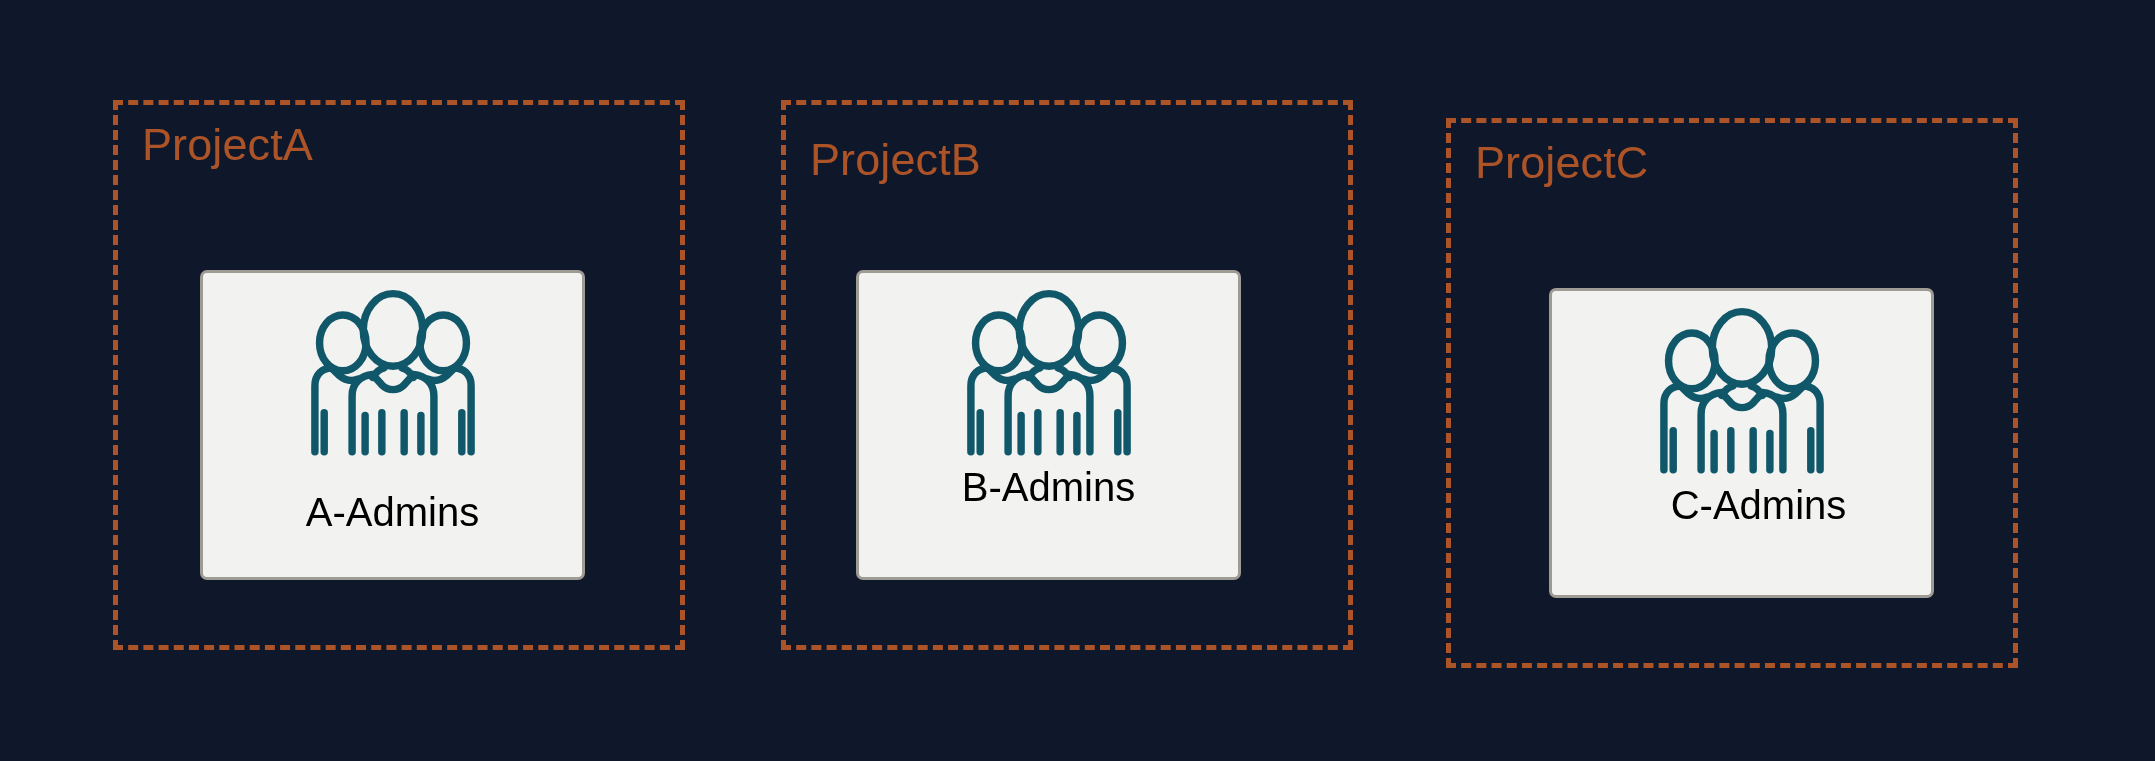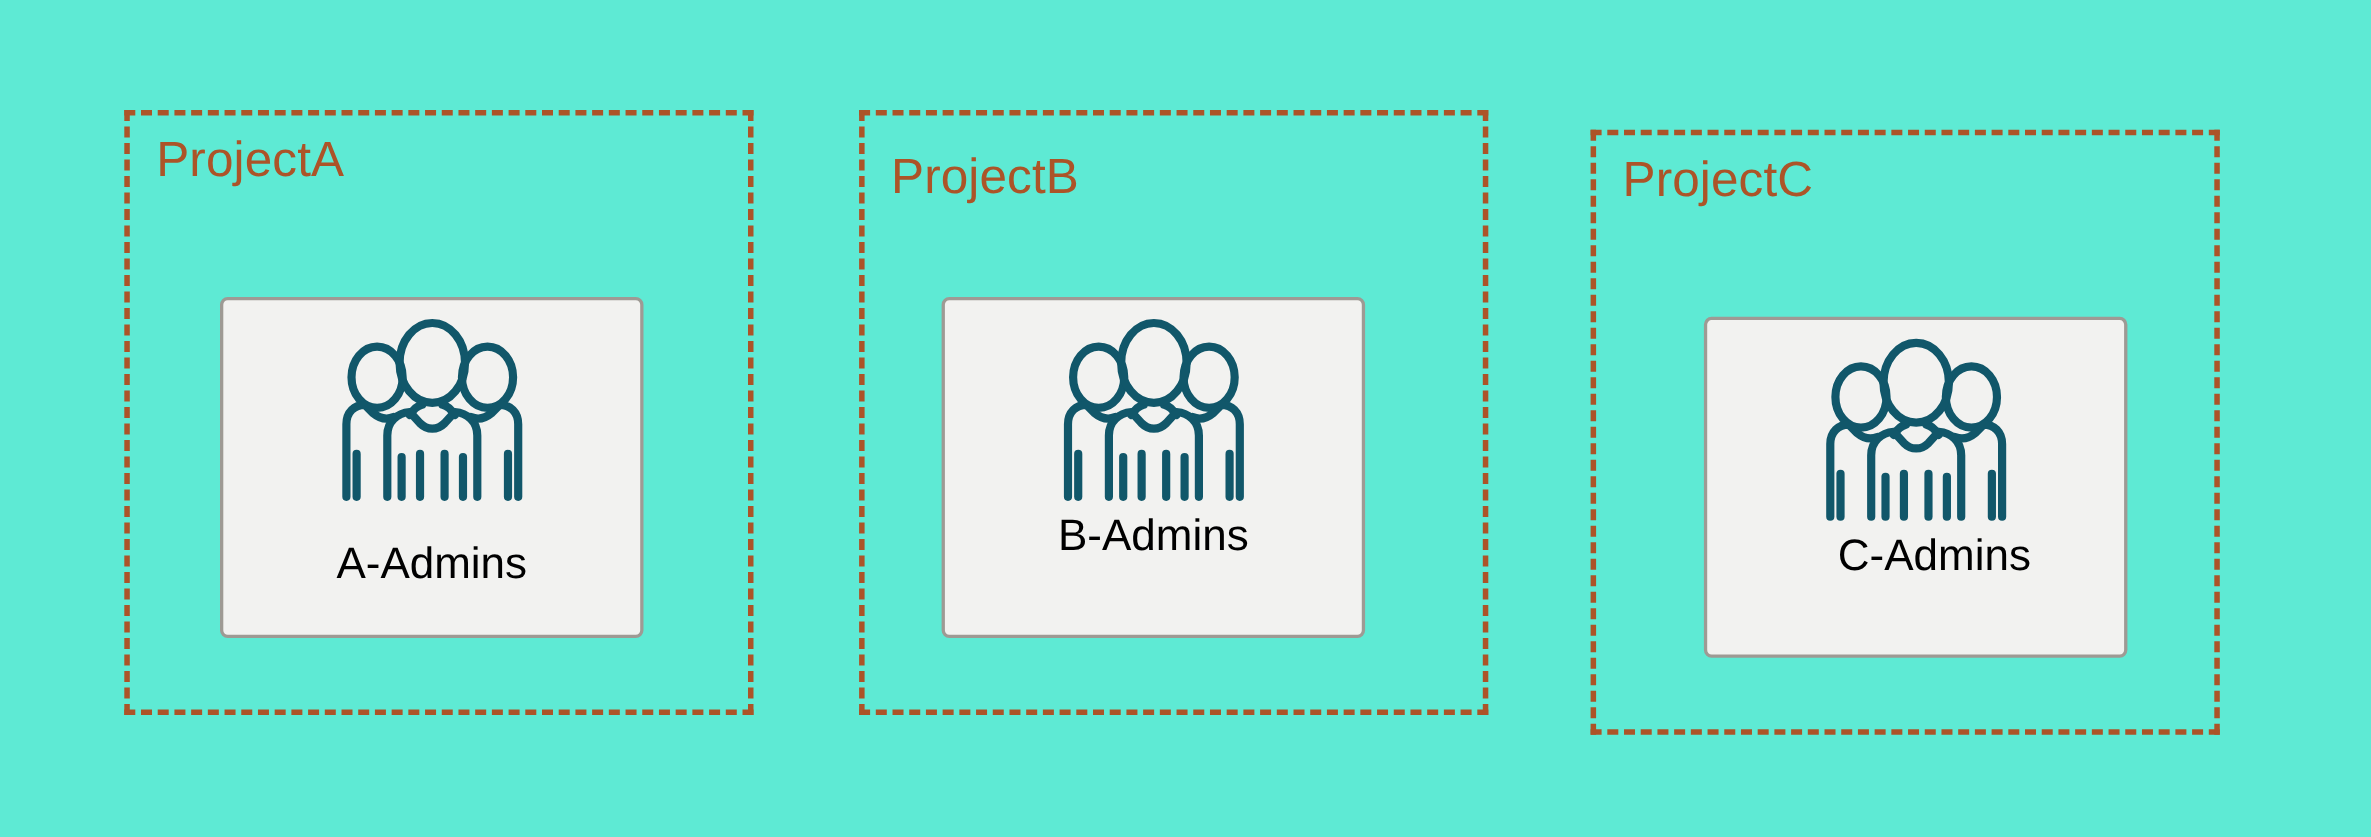--- a/index.html
+++ b/index.html
@@ -68,21 +68,21 @@
     line-height: 1.1;
     color: #000000;
     white-space: nowrap;
     font-weight: 400;
     text-align: center;
   }
 </style>
 </head>
 <body>
 
-<div id="canvas" style="width: 2155px; height: 761px; background: #5eead4;">
+<div id="canvas" style="width: 2155px; height: 761px; background: #0f172a;">
     <div class="project-box" style="left: 113px; top: 100px; width: 572px; height: 550px; border-color: rgb(172, 84, 40);">
       <div class="project-title" style="color: rgb(172, 84, 40);">ProjectA</div>
       <div class="group-card" style="left: 82px; top: 165px; width: 385px; height: 310px; background: rgb(242, 242, 240); border-color: rgb(158, 154, 148);">
         <svg viewBox="0 0 200 185" class="group-icon" fill="none" stroke="#11576a" stroke-width="8" stroke-linecap="round" stroke-linejoin="round">
           <ellipse cx="46" cy="58" rx="25" ry="30"></ellipse>
           <path d="M16 175 V104 C16 92 24 85 34 85 L42 93 C48 98 55 100 62 97"></path>
           <path d="M78 95 C82 89 85 86 90 85"></path>
           <path d="M26 175 V133"></path>
           <ellipse cx="154" cy="58" rx="25" ry="30"></ellipse>
           <path d="M184 175 V104 C184 92 176 85 166 85 L158 93 C152 98 145 100 138 97"></path>

